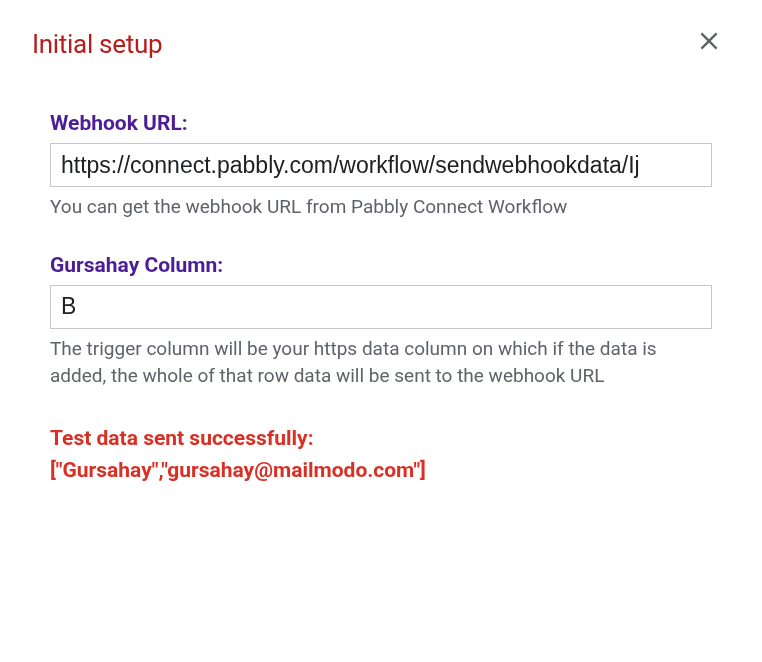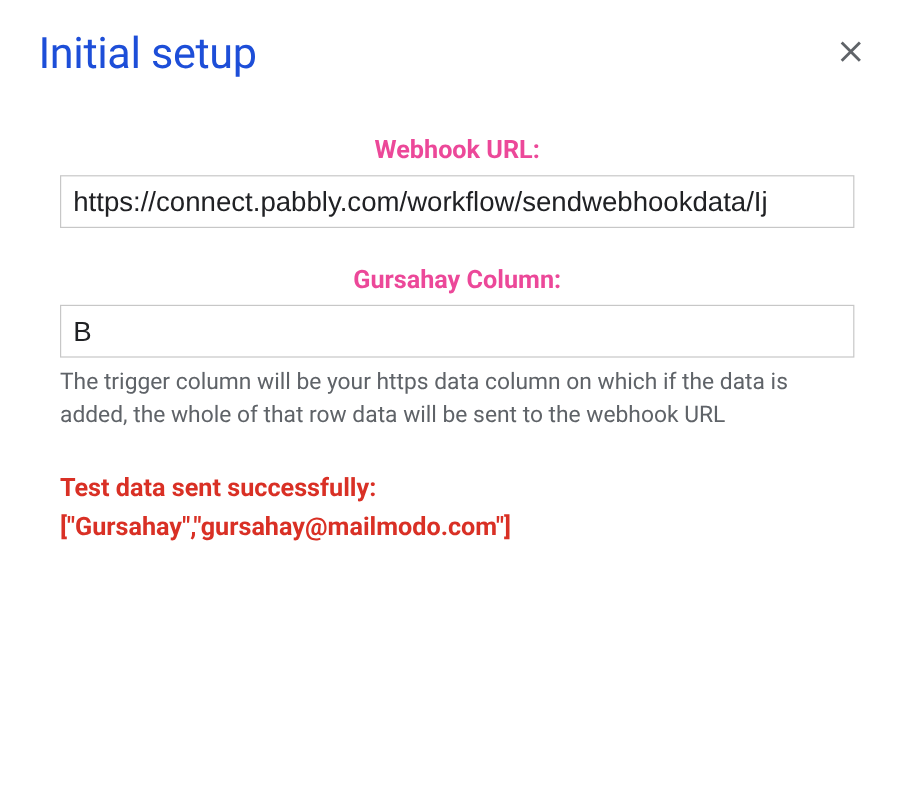--- a/index.html
+++ b/index.html
@@ -15,23 +15,23 @@
       padding: 24px 32px;
       color: #202124;
     }
     .dialog-header {
       display: flex;
       justify-content: space-between;
       align-items: center;
       margin-bottom: 48px;
     }
     .dialog-title {
-      font-size: 36px;
+      font-size: 26px;
       font-weight: 400;
-      color: #1d4ed8;
+      color: #b91c1c;
       letter-spacing: -0.3px;
     }
     .close-btn {
       font-size: 28px;
       color: #5f6368;
       cursor: pointer;
       background: none;
       border: none;
       padding: 4px 8px;
       line-height: 1;
@@ -45,24 +45,23 @@
     .form-body {
       padding-left: 18px;
       padding-right: 18px;
     }
     .form-group {
       margin-bottom: 32px;
     }
     .field-label {
       font-size: 21px;
       font-weight: 700;
-      color: #ec4899;
+      color: #4c1d95;
       display: block;
       margin-bottom: 8px;
-      text-align: center;
     }
     .text-input {
       width: 100%;
       font-size: 23px;
       font-family: Arial, sans-serif;
       padding: 20px 10px;
       border: 1px solid #c7c7c7;
       background: #fff;
       color: #202124;
       outline: none;
@@ -117,20 +116,21 @@
       <line x1="19" y1="5" x2="5" y2="19"></line>
     </svg>
   </button>
 </div>
 
 <div class="form-body">
 
   <div class="form-group">
     <label class="field-label">Webhook URL:</label>
     <input type="text" class="text-input" value="https://connect.pabbly.com/workflow/sendwebhookdata/Ij" style="">
+    <p class="help-text">You can get the webhook URL from Pabbly Connect Workflow</p>
   </div>
 
   <div class="form-group">
     <label class="field-label">Gursahay Column:</label>
     <input type="text" class="text-input" value="B" style="">
     <p class="help-text">The trigger column will be your https data column on which if the data is added, the whole of that row data will be sent to the webhook URL</p>
   </div>
 
 
   <div class="status-msg">

